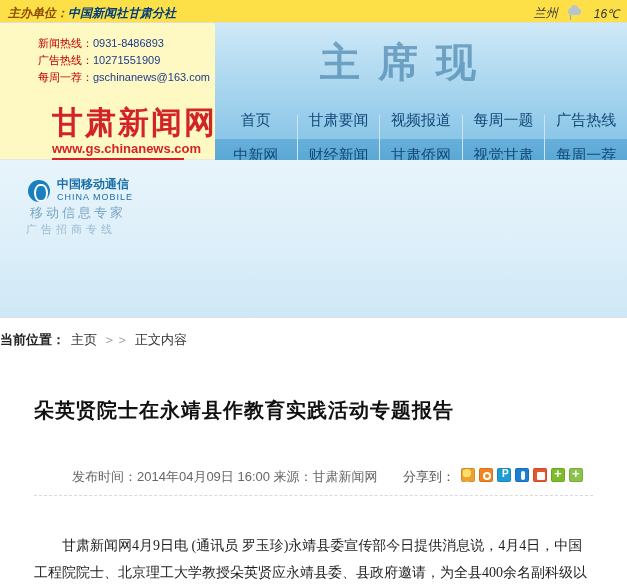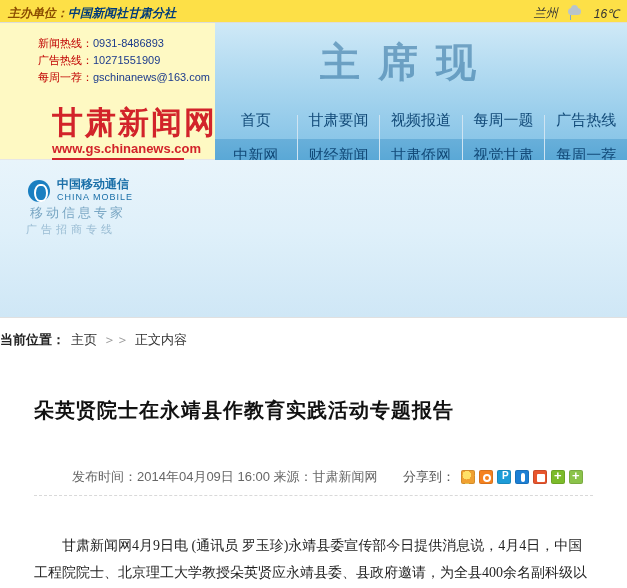--- a/index.html
+++ b/index.html
@@ -198,21 +198,21 @@
     align-items: center;
     font-size: 13px;
     color: #666666;
     border-bottom: 1px dashed #d9d9d9;
     padding-bottom: 9px;
   }
   .meta-left { margin-left: 38px; }
   .meta-right {
     margin-left: auto;
     display: flex;
-    align-items: center;
+    align-items: flex-start;
     gap: 4px;
     padding-right: 10px;
   }
   .share-label { color: #555; margin-right: 2px; }
   .sicon {
     width: 14px; height: 14px; border-radius: 2px;
     display: inline-block; position: relative;
     border: 1px solid rgba(0,0,0,.12);
   }
   .sicon.s1 { background: radial-gradient(circle at 40% 35%, #ffe066 0 40%, #f0a030 41% 100%); }

